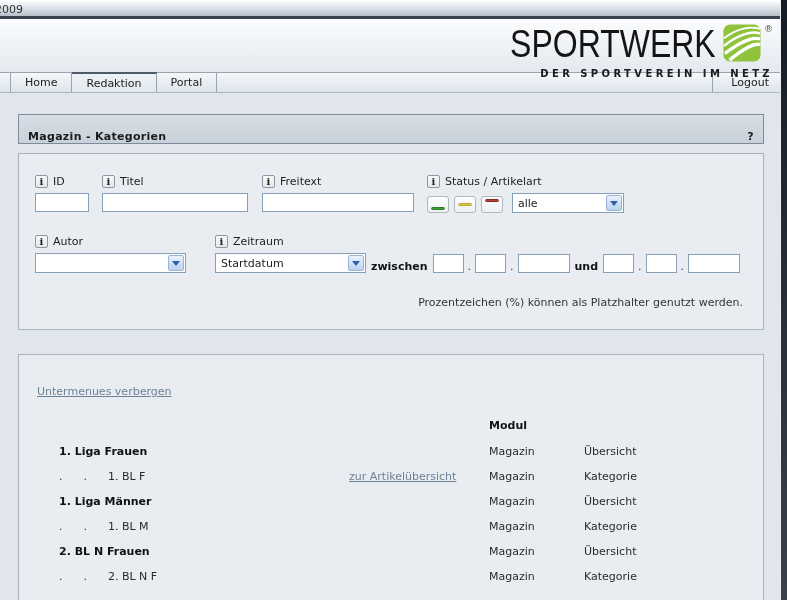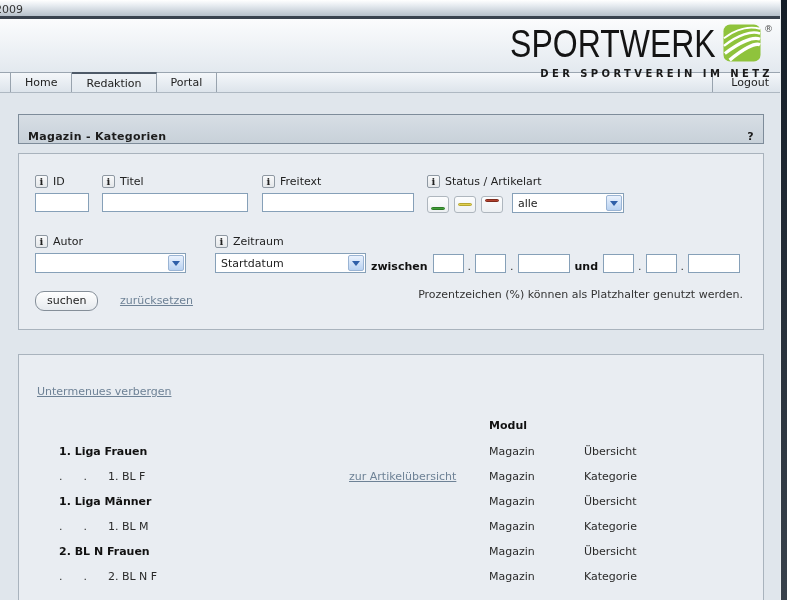--- a/index.html
+++ b/index.html
@@ -89,21 +89,21 @@
   .status-raised{ margin-top:-6px; }
   .sep-dot{ margin:0 4px; color:#333; }
   .lbl-bold{ font-weight:bold; color:#111; margin:0 5px; white-space:nowrap; }
   
   .btn{
     padding:2px 11px 3px; border:1px solid #858f99; border-radius:9px;
     background:linear-gradient(180deg,#ffffff,#e6eaee); font-family:"DejaVu Sans",sans-serif;
     font-size:11px; color:#222; cursor:pointer;
   }
   a.lnk{ color:var(--link,#6e8296); text-decoration:underline; cursor:pointer; }
-  .hint{ position:absolute; right:20px; top:134px; color:#333; }
+  .hint{ position:absolute; right:20px; top:142px; color:#333; }
   
   .toggle-link{ position:absolute; left:18px; top:30px; }
   .tbl{ position:absolute; left:40px; top:56px; right:16px; }
   .trow{ display:grid; grid-template-columns:290px 140px 95px auto; align-items:center; height:25px; }
   .trow.thead{ height:28px; font-weight:bold; color:#111; }
   .c-name.bold{ font-weight:bold; color:#111; }
   .dots{ white-space:pre; color:#333; }
   
   .edge-right{
     position:absolute; top:0; right:0; width:7px; height:600px; z-index:10;
@@ -243,24 +243,20 @@
           <input class="txt" style="width: 52px;">
           <span class="lbl-bold">und</span>
           <input class="txt" style="width: 31px;">
           <span class="sep-dot">.</span>
           <input class="txt" style="width: 31px;">
           <span class="sep-dot">.</span>
           <input class="txt" style="width: 52px;">
         </div>
       </div>
 
-      <div class="fg" style="left:16px; top:137px;">
-        <button class="btn">suchen</button>
-        <a class="lnk" style="margin-left:18px">zurücksetzen</a>
-      </div>
       <div class="hint">Prozentzeichen (%) können als Platzhalter genutzt werden.</div>
     </div>
 
     <div class="panel results-panel">
       <a class="lnk toggle-link">Untermenues verbergen</a>
 
       <div class="tbl">
         <div class="trow thead">
           <div></div>
             <div></div>

